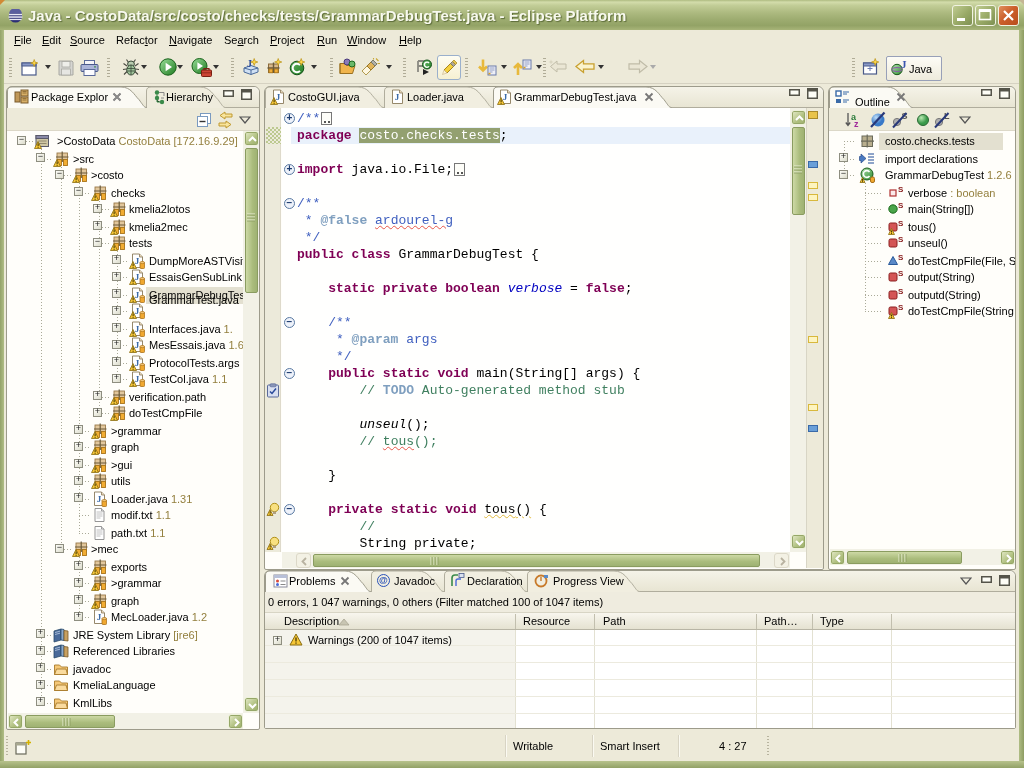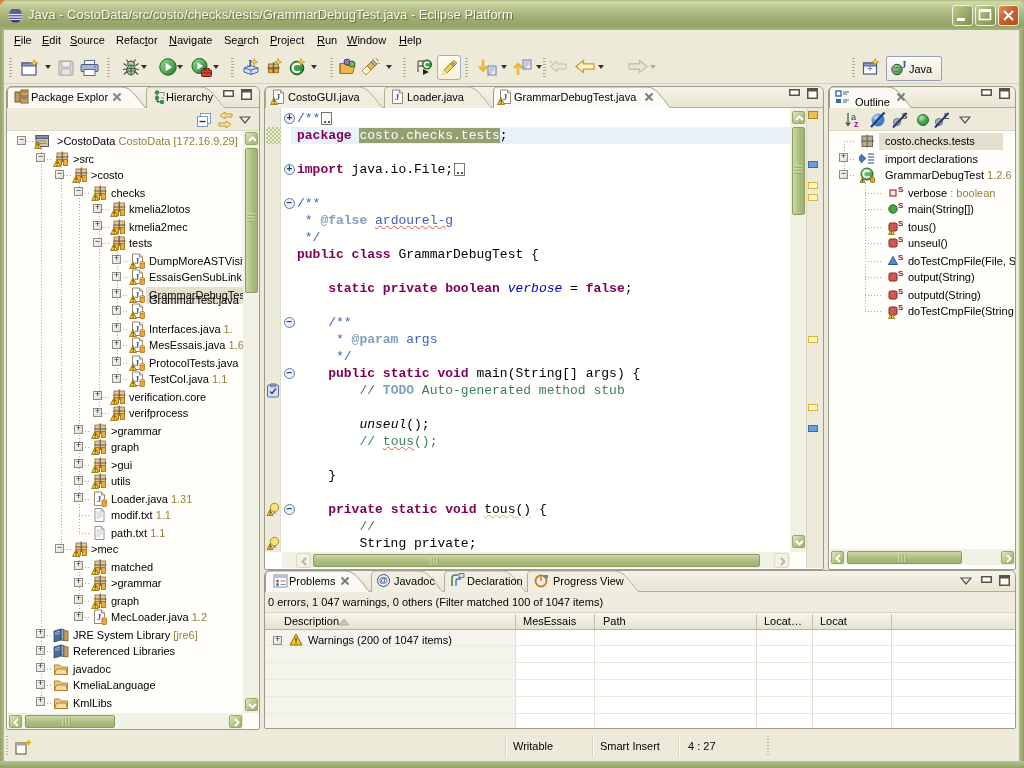--- a/index.html
+++ b/index.html
@@ -1,20 +1,20 @@
 <!DOCTYPE html>
 <html><head><meta charset="utf-8"><style>
 *{margin:0;padding:0;box-sizing:border-box}
 html,body{width:1024px;height:768px;overflow:hidden}
 body{font-family:"Liberation Sans",sans-serif;background:#edead9;position:relative}
 .abs{position:absolute}
 .t11{font-size:11px;color:#000}
 #titlebar{left:0;top:0;width:1024px;height:30px;
  background:linear-gradient(180deg,#aebb80 0%,#d3dcab 7%,#c2cd97 18%,#adba80 42%,#9dac70 65%,#93a366 85%,#a7b478 100%);}
-#ttext{left:28px;top:7px;font-size:13px;font-weight:normal;color:#f8f9ee;text-shadow:1px 1px 1px #5c6b38;white-space:nowrap;letter-spacing:0px}
+#ttext{left:28px;top:7px;font-size:15px;font-weight:bold;color:#f8f9ee;text-shadow:1px 1px 1px #5c6b38;white-space:nowrap;letter-spacing:0px}
 .winbtn{top:5px;width:21px;height:21px;border-radius:3px;border:1px solid #f1f3e2}
 .winbtn.olv{background:linear-gradient(135deg,#c0cc92 0%,#98a966 55%,#7e9052 100%)}
 .winbtn.red{background:linear-gradient(135deg,#e09160 0%,#cc5f2b 45%,#b94d1d 100%)}
 #menubar{left:4px;top:30px;width:1015px;height:22px;background:#edead9}
 .mitem{position:absolute;top:4px;font-size:11px;color:#000;white-space:nowrap}
 .mitem u{text-decoration:underline}
 #toolbar{left:4px;top:52px;width:1015px;height:32px;background:#edead9;border-bottom:1px solid #d6d2c2}
 .dd{position:absolute;width:0;height:0;border-left:3px solid transparent;border-right:3px solid transparent;border-top:4px solid #333}
 .dd.dis{border-top-color:#aaa}
 .panel{position:absolute;background:#fffefa;border:1px solid #9d9b8b;border-radius:6px 6px 2px 2px}
@@ -462,21 +462,21 @@
     <svg class="abs" style="left:122px;top:224px" width="16" height="16" viewBox="0 0 16 16">
       <path d="M3.5 1 L10.5 1 L13.5 4 L13.5 14.5 L3.5 14.5 Z" fill="#fff" stroke="#8a7a5a" stroke-width="0.9"></path>
 <path d="M10.5 1 L10.5 4 L13.5 4" fill="#e8d8b8" stroke="#8a7a5a" stroke-width="0.8"></path>
 <text x="8" y="11" font-size="9" font-weight="bold" fill="#3a6aa8" text-anchor="middle" font-family="Liberation Serif">J</text>
       <rect x="11" y="9" width="4.6" height="6.5" rx="1" fill="#f0a830" stroke="#a8701a" stroke-width="0.8"></rect>
       <ellipse cx="13.3" cy="9.6" rx="2.3" ry="1" fill="#f8cc80" stroke="#a8701a" stroke-width="0.6"></ellipse>
       <path d="M0.5 15.5 L4 8.5 L7.5 15.5 Z" fill="#f5c636" stroke="#8a6d10" stroke-width="0.8"></path>
       <rect x="3.6" y="10.5" width="1" height="2.6" fill="#3a2d00"></rect>
       <rect x="3.6" y="13.8" width="1" height="1" fill="#3a2d00"></rect>
     </svg>
-    <div class="trow" style="left:142px;top:224px;line-height:17px">ProtocolTests.java</div>
+    <div class="trow" style="left:142px;top:224px;line-height:17px">ProtocolTests.args</div>
     <div class="hdot" style="left:110px;top:248px;width:10px"></div>
     <div class="texp" style="left:105px;top:243px">+</div>
     <svg class="abs" style="left:122px;top:240px" width="16" height="16" viewBox="0 0 16 16">
       <path d="M3.5 1 L10.5 1 L13.5 4 L13.5 14.5 L3.5 14.5 Z" fill="#fff" stroke="#8a7a5a" stroke-width="0.9"></path>
 <path d="M10.5 1 L10.5 4 L13.5 4" fill="#e8d8b8" stroke="#8a7a5a" stroke-width="0.8"></path>
 <text x="8" y="11" font-size="9" font-weight="bold" fill="#3a6aa8" text-anchor="middle" font-family="Liberation Serif">J</text>
       <rect x="11" y="9" width="4.6" height="6.5" rx="1" fill="#f0a830" stroke="#a8701a" stroke-width="0.8"></rect>
       <ellipse cx="13.3" cy="9.6" rx="2.3" ry="1" fill="#f8cc80" stroke="#a8701a" stroke-width="0.6"></ellipse>
       <path d="M0.5 15.5 L4 8.5 L7.5 15.5 Z" fill="#f5c636" stroke="#8a6d10" stroke-width="0.8"></path>
       <rect x="3.6" y="10.5" width="1" height="2.6" fill="#3a2d00"></rect>
@@ -487,33 +487,33 @@
     <div class="texp" style="left:86px;top:260px">+</div>
     <svg class="abs" style="left:103px;top:258px" width="16" height="16" viewBox="0 0 16 16">
       <rect x="4" y="2" width="10.5" height="8" fill="#e2c79c" stroke="#9a7a4a" stroke-width="0.9"></rect>
 <path d="M9.2 0.5 L9.2 11 M3 6 L15.5 6" stroke="#6a5a3a" stroke-width="1.2"></path>
 <rect x="4.5" y="8.5" width="4" height="6" fill="#f2ad33" stroke="#a8741a" stroke-width="0.9"></rect>
 <rect x="10.5" y="8.5" width="4" height="6" fill="#f2ad33" stroke="#a8741a" stroke-width="0.9"></rect>
       <path d="M0.5 15.5 L4 8.5 L7.5 15.5 Z" fill="#f5c636" stroke="#8a6d10" stroke-width="0.8"></path>
       <rect x="3.6" y="10.5" width="1" height="2.6" fill="#3a2d00"></rect>
       <rect x="3.6" y="13.8" width="1" height="1" fill="#3a2d00"></rect>
     </svg>
-    <div class="trow" style="left:122px;top:258px;line-height:17px">verification.core</div>
+    <div class="trow" style="left:122px;top:258px;line-height:17px">verification.path</div>
     <div class="hdot" style="left:92px;top:282px;width:10px"></div>
     <div class="texp" style="left:86px;top:277px">+</div>
     <svg class="abs" style="left:103px;top:274px" width="16" height="16" viewBox="0 0 16 16">
       <rect x="4" y="2" width="10.5" height="8" fill="#e2c79c" stroke="#9a7a4a" stroke-width="0.9"></rect>
 <path d="M9.2 0.5 L9.2 11 M3 6 L15.5 6" stroke="#6a5a3a" stroke-width="1.2"></path>
 <rect x="4.5" y="8.5" width="4" height="6" fill="#f2ad33" stroke="#a8741a" stroke-width="0.9"></rect>
 <rect x="10.5" y="8.5" width="4" height="6" fill="#f2ad33" stroke="#a8741a" stroke-width="0.9"></rect>
       <path d="M0.5 15.5 L4 8.5 L7.5 15.5 Z" fill="#f5c636" stroke="#8a6d10" stroke-width="0.8"></path>
       <rect x="3.6" y="10.5" width="1" height="2.6" fill="#3a2d00"></rect>
       <rect x="3.6" y="13.8" width="1" height="1" fill="#3a2d00"></rect>
     </svg>
-    <div class="trow" style="left:122px;top:274px;line-height:17px">verifprocess</div>
+    <div class="trow" style="left:122px;top:274px;line-height:17px">doTestCmpFile</div>
     <div class="hdot" style="left:72px;top:300px;width:10px"></div>
     <div class="texp" style="left:67px;top:294px">+</div>
     <svg class="abs" style="left:84px;top:292px" width="16" height="16" viewBox="0 0 16 16">
       <rect x="4" y="2" width="10.5" height="8" fill="#e2c79c" stroke="#9a7a4a" stroke-width="0.9"></rect>
 <path d="M9.2 0.5 L9.2 11 M3 6 L15.5 6" stroke="#6a5a3a" stroke-width="1.2"></path>
 <rect x="4.5" y="8.5" width="4" height="6" fill="#f2ad33" stroke="#a8741a" stroke-width="0.9"></rect>
 <rect x="10.5" y="8.5" width="4" height="6" fill="#f2ad33" stroke="#a8741a" stroke-width="0.9"></rect>
       <path d="M0.5 15.5 L4 8.5 L7.5 15.5 Z" fill="#f5c636" stroke="#8a6d10" stroke-width="0.8"></path>
       <rect x="3.6" y="10.5" width="1" height="2.6" fill="#3a2d00"></rect>
       <rect x="3.6" y="13.8" width="1" height="1" fill="#3a2d00"></rect>
@@ -595,21 +595,21 @@
     <div class="texp" style="left:67px;top:430px">+</div>
     <svg class="abs" style="left:84px;top:428px" width="16" height="16" viewBox="0 0 16 16">
       <rect x="4" y="2" width="10.5" height="8" fill="#e2c79c" stroke="#9a7a4a" stroke-width="0.9"></rect>
 <path d="M9.2 0.5 L9.2 11 M3 6 L15.5 6" stroke="#6a5a3a" stroke-width="1.2"></path>
 <rect x="4.5" y="8.5" width="4" height="6" fill="#f2ad33" stroke="#a8741a" stroke-width="0.9"></rect>
 <rect x="10.5" y="8.5" width="4" height="6" fill="#f2ad33" stroke="#a8741a" stroke-width="0.9"></rect>
       <path d="M0.5 15.5 L4 8.5 L7.5 15.5 Z" fill="#f5c636" stroke="#8a6d10" stroke-width="0.8"></path>
       <rect x="3.6" y="10.5" width="1" height="2.6" fill="#3a2d00"></rect>
       <rect x="3.6" y="13.8" width="1" height="1" fill="#3a2d00"></rect>
     </svg>
-    <div class="trow" style="left:104px;top:428px;line-height:17px">matched</div>
+    <div class="trow" style="left:104px;top:428px;line-height:17px">exports</div>
     <div class="hdot" style="left:72px;top:452px;width:10px"></div>
     <div class="texp" style="left:67px;top:447px">+</div>
     <svg class="abs" style="left:84px;top:444px" width="16" height="16" viewBox="0 0 16 16">
       <rect x="4" y="2" width="10.5" height="8" fill="#e2c79c" stroke="#9a7a4a" stroke-width="0.9"></rect>
 <path d="M9.2 0.5 L9.2 11 M3 6 L15.5 6" stroke="#6a5a3a" stroke-width="1.2"></path>
 <rect x="4.5" y="8.5" width="4" height="6" fill="#f2ad33" stroke="#a8741a" stroke-width="0.9"></rect>
 <rect x="10.5" y="8.5" width="4" height="6" fill="#f2ad33" stroke="#a8741a" stroke-width="0.9"></rect>
       <path d="M0.5 15.5 L4 8.5 L7.5 15.5 Z" fill="#f5c636" stroke="#8a6d10" stroke-width="0.8"></path>
       <rect x="3.6" y="10.5" width="1" height="2.6" fill="#3a2d00"></rect>
       <rect x="3.6" y="13.8" width="1" height="1" fill="#3a2d00"></rect>
@@ -1034,24 +1034,24 @@
   </svg>
 <svg class="abs" style="left:981px;top:575px" width="30" height="12" viewBox="0 0 30 12">
     <rect x="0.75" y="1.75" width="9.5" height="5.5" fill="#fdfdf6" stroke="#55544a" stroke-width="1.5"></rect>
     <rect x="18.75" y="0.75" width="9.5" height="9.5" fill="#fdfdf6" stroke="#55544a" stroke-width="1.5"></rect>
     <rect x="18" y="0.5" width="11" height="3" fill="#55544a"></rect>
   </svg>
 <div class="abs" style="left:265px;top:592px;width:750px;height:21px;background:#efecdf;border-bottom:1px solid #d8d5c5"></div>
 <div class="abs t11" style="left:268px;top:596px">0 errors, 1 047 warnings, 0 others (Filter matched 100 of 1047 items)</div>
 <div class="abs" style="left:265px;top:613px;width:750px;height:17px;background:linear-gradient(180deg,#f8f6ee,#e5e2d1);border-bottom:1px solid #b8b5a5"></div>
 <div class="abs t11" style="left:284px;top:615px">Description</div>
-<div class="abs t11" style="left:523px;top:615px">MesEssais</div>
+<div class="abs t11" style="left:523px;top:615px">Resource</div>
 <div class="abs t11" style="left:603px;top:615px">Path</div>
-<div class="abs t11" style="left:764px;top:615px">Locat…</div>
-<div class="abs t11" style="left:820px;top:615px">Locat</div>
+<div class="abs t11" style="left:764px;top:615px">Path…</div>
+<div class="abs t11" style="left:820px;top:615px">Type</div>
 <div class="abs" style="left:515px;top:614px;width:1px;height:15px;background:#c2bfae"></div>
 <div class="abs" style="left:594px;top:614px;width:1px;height:15px;background:#c2bfae"></div>
 <div class="abs" style="left:756px;top:614px;width:1px;height:15px;background:#c2bfae"></div>
 <div class="abs" style="left:812px;top:614px;width:1px;height:15px;background:#c2bfae"></div>
 <div class="abs" style="left:891px;top:614px;width:1px;height:15px;background:#c2bfae"></div>
 <svg class="abs" style="left:338px;top:618px" width="12" height="8">
     <path d="M6 1 L11 7 L1 7 Z" fill="#c8c5b2" stroke="#a8a592" stroke-width="0.8"></path>
   </svg>
 <div class="abs" style="left:265px;top:630px;width:750px;height:98px;background:#fff;overflow:hidden">
     <div class="abs" style="left:0;top:0;width:250px;height:98px;background:#f4f3ec"></div>
@@ -1081,13 +1081,13 @@
 <path d="M14.5 2 l0 5 M12 4.5 l5 0" stroke="#d4b200" stroke-width="1.6"></path>
   </svg>
 <div class="abs" style="left:505px;top:735px;width:1px;height:22px;background:#d8d4c4"></div>
 <div class="abs" style="left:506px;top:735px;width:1px;height:22px;background:#fbfaf2"></div>
 <div class="abs" style="left:592px;top:735px;width:1px;height:22px;background:#d8d4c4"></div>
 <div class="abs" style="left:593px;top:735px;width:1px;height:22px;background:#fbfaf2"></div>
 <div class="abs" style="left:678px;top:735px;width:1px;height:22px;background:#d8d4c4"></div>
 <div class="abs" style="left:679px;top:735px;width:1px;height:22px;background:#fbfaf2"></div>
 <div class="abs t11" style="left:513px;top:740px">Writable</div>
 <div class="abs t11" style="left:600px;top:740px">Smart Insert</div>
-<div class="abs t11" style="left:688px;top:740px">4 : 27</div>
+<div class="abs t11" style="left:719px;top:740px">4 : 27</div>
 <div class="abs" style="left:767px;top:736px;width:2px;height:20px;background:repeating-linear-gradient(180deg,#b8b49f 0,#b8b49f 1px,transparent 1px,transparent 3px)"></div>
 </body></html>

